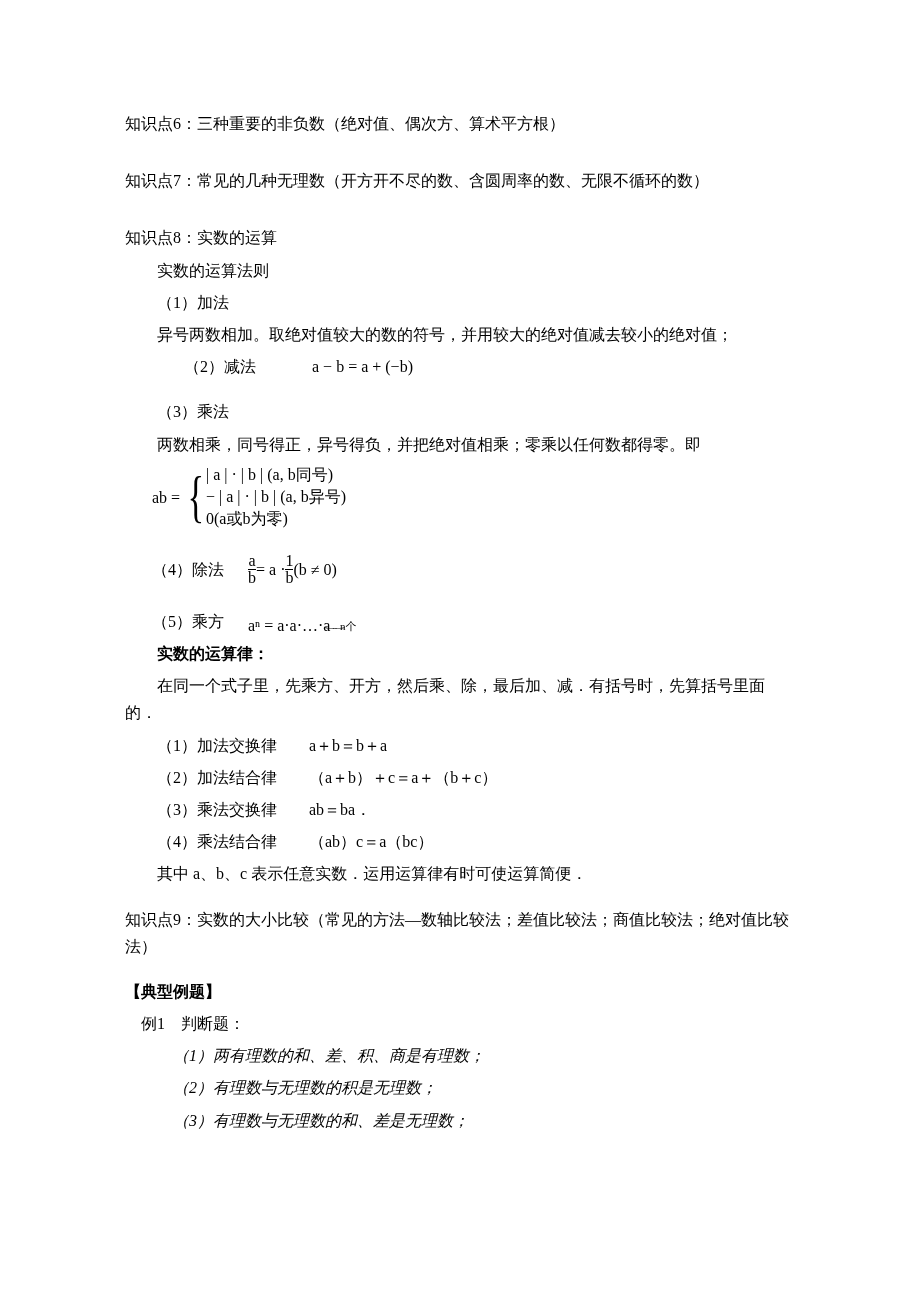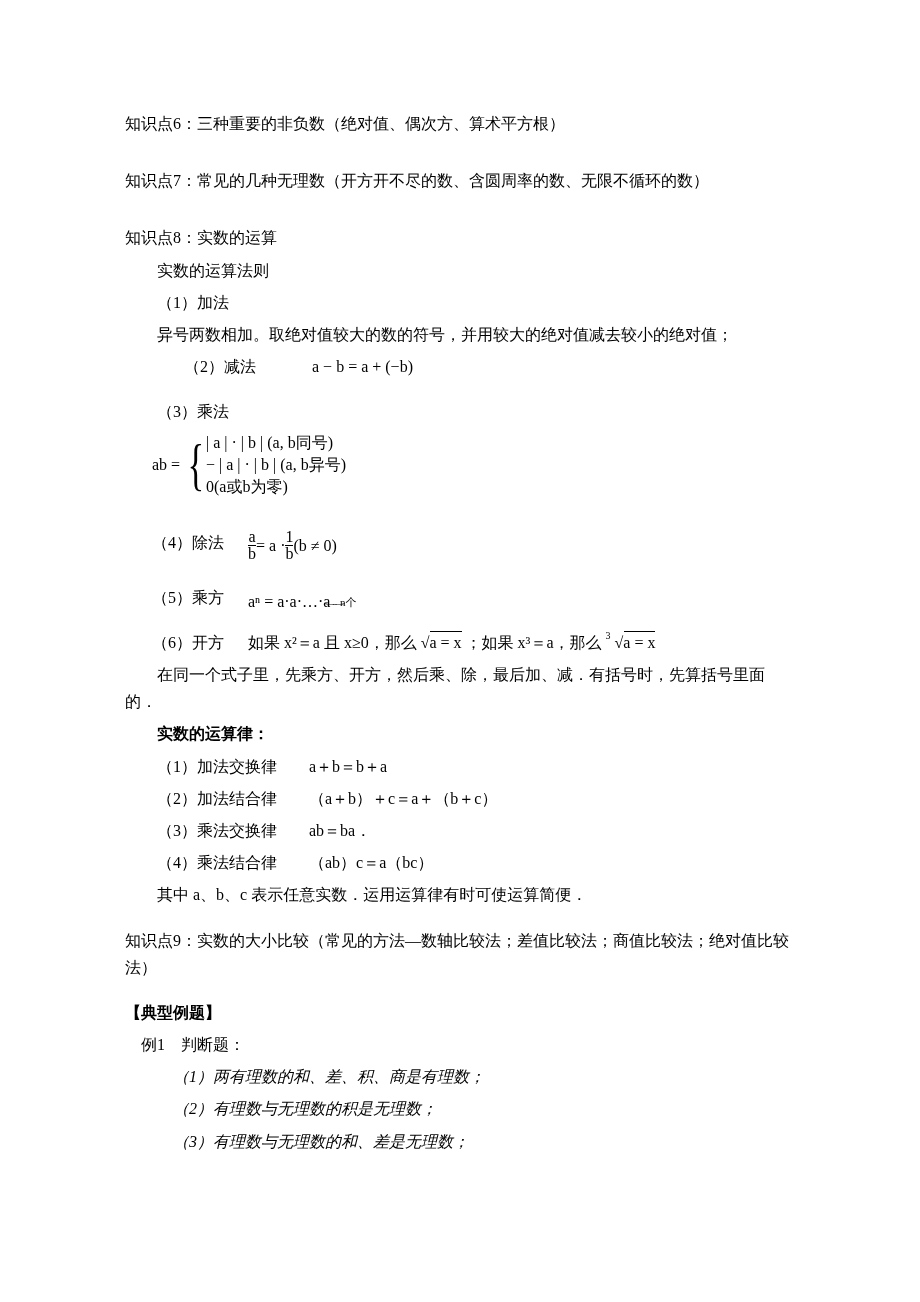--- a/index.html
+++ b/index.html
@@ -16,21 +16,21 @@
     padding: 105px 120px 60px 120px;
     box-sizing: border-box;
   }
   .block { margin-top: 14px; }
   .indent-2 { text-indent: 2em; }
   .indent-3 { text-indent: 3em; font-style: italic; }
   .bold { font-weight: bold; }
   .line { margin: 5px; }
   .spaced { margin-top: 30px; }
   .spaced-sm { margin-top: 18px; }
-  .row-flex { display: flex; align-items: flex-start; }
+  .row-flex { display: flex; align-items: center; }
   .row-flex .lbl { margin-right: 24px; }
 </style>
 </head>
 <body>
 
 <p class="line">知识点6：三种重要的非负数（绝对值、偶次方、算术平方根）</p>
 
 <p class="line spaced">知识点7：常见的几种无理数（开方开不尽的数、含圆周率的数、无限不循环的数）</p>
 
 <div class="block spaced">
@@ -39,32 +39,33 @@
 
   <p class="line indent-2">（1）加法</p>
   <p class="line indent-2">异号两数相加。取绝对值较大的数的符号，并用较大的绝对值减去较小的绝对值；</p>
 
   <div class="row-flex indent-2" style="margin-top:4px;">
     <span class="lbl" style="margin-left:2em;">（2）减法</span>
     <span style="font-family: 'Times New Roman', serif;">a − b = a + (−b)</span>
   </div>
 
   <p class="line indent-2 spaced-sm">（3）乘法</p>
+  <p class="line indent-2">两数相乘，同号得正，异号得负，并把绝对值相乘；零乘以任何数都得零。即</p>
 
   <div style="margin-left:2em; margin-top:6px; display:flex; align-items:center; font-family:'Times New Roman', serif;">
     <span style="margin-right:2px;">ab = </span>
     <span style="font-size:58px; line-height:58px; font-weight:normal; transform:scaleX(0.6); display:inline-block; margin-right:-4px;">{</span>
     <span style="display:inline-flex; flex-direction:column; line-height:1.4;">
       <span>| a | · | b | (a, b同号)</span>
       <span>− | a | · | b | (a, b异号)</span>
       <span>0(a或b为零)</span>
     </span>
   </div>
 
-  <div class="row-flex" style="margin-top:30px; margin-left:2em;">
+  <div class="row-flex" style="margin-top:22px; margin-left:2em;">
     <span class="lbl">（4）除法</span>
     <span style="font-family:'Times New Roman', serif; display:inline-flex; align-items:center;">
       <span style="display:inline-flex; flex-direction:column; align-items:center; line-height:1;">
         <span>a</span>
         <span style="border-top:1px solid #000; width:100%; height:0;"></span>
         <span>b</span>
       </span>
       <span> = a · </span>
       <span style="display:inline-flex; flex-direction:column; align-items:center; line-height:1;">
         <span>1</span>
@@ -77,43 +78,24 @@
 
   <div class="row-flex" style="margin-top:22px; margin-left:2em; align-items:flex-end;">
     <span class="lbl">（5）乘方</span>
     <span style="font-family:'Times New Roman', serif; display:inline-flex; flex-direction:row; align-items:center; line-height:1.1;">
       <span>aⁿ = a·a·…·a</span>
       <span style="font-size:16px; transform:scaleY(0.4) scaleX(2.2); display:inline-block; margin-top:-3px;">⏟</span>
       <span style="font-size:11px;">n个</span>
     </span>
   </div>
 
-  <p class="line spaced-sm" style="margin-left:2em;">
-    <span>（6）开方</span>
-    <span>　</span>
-    <span>如果 x²＝a 且 x≥0，那么</span>
-    <span style="font-family:'Times New Roman', serif;">
-      <span style="position:relative; display:inline-block;">
-        <span style="border-top:1px solid #000; position:absolute; left:9px; right:0; top:2px;"></span>
-        <span>√a = x</span>
-      </span>
-    </span>
-    <span>；如果 x³＝a，那么</span>
-    <span style="font-family:'Times New Roman', serif;">
-      <span style="font-size:10px; vertical-align:top; position:relative; top:-2px;">3</span>
-      <span style="position:relative; display:inline-block;">
-        <span style="border-top:1px solid #000; position:absolute; left:9px; right:0; top:2px;"></span>
-        <span>√a = x</span>
-      </span>
-    </span>
-  </p>
+
+  <p class="line indent-2 bold">实数的运算律：</p>
 
   <p class="line" style="text-indent:2em; margin-top:4px;">在同一个式子里，先乘方、开方，然后乘、除，最后加、减．有括号时，先算括号里面的．</p>
-
-  <p class="line indent-2 bold">实数的运算律：</p>
   <p class="line indent-2">（1）加法交换律　　a＋b＝b＋a</p>
   <p class="line indent-2">（2）加法结合律　　（a＋b）＋c＝a＋（b＋c）</p>
   <p class="line indent-2">（3）乘法交换律　　ab＝ba．</p>
   <p class="line indent-2">（4）乘法结合律　　（ab）c＝a（bc）</p>
   <p class="line indent-2">其中 a、b、c 表示任意实数．运用运算律有时可使运算简便．</p>
 </div>
 
 <p class="line spaced-sm">知识点9：实数的大小比较（常见的方法—数轴比较法；差值比较法；商值比较法；绝对值比较法）</p>
 
 <p class="line bold spaced-sm">【典型例题】</p>

